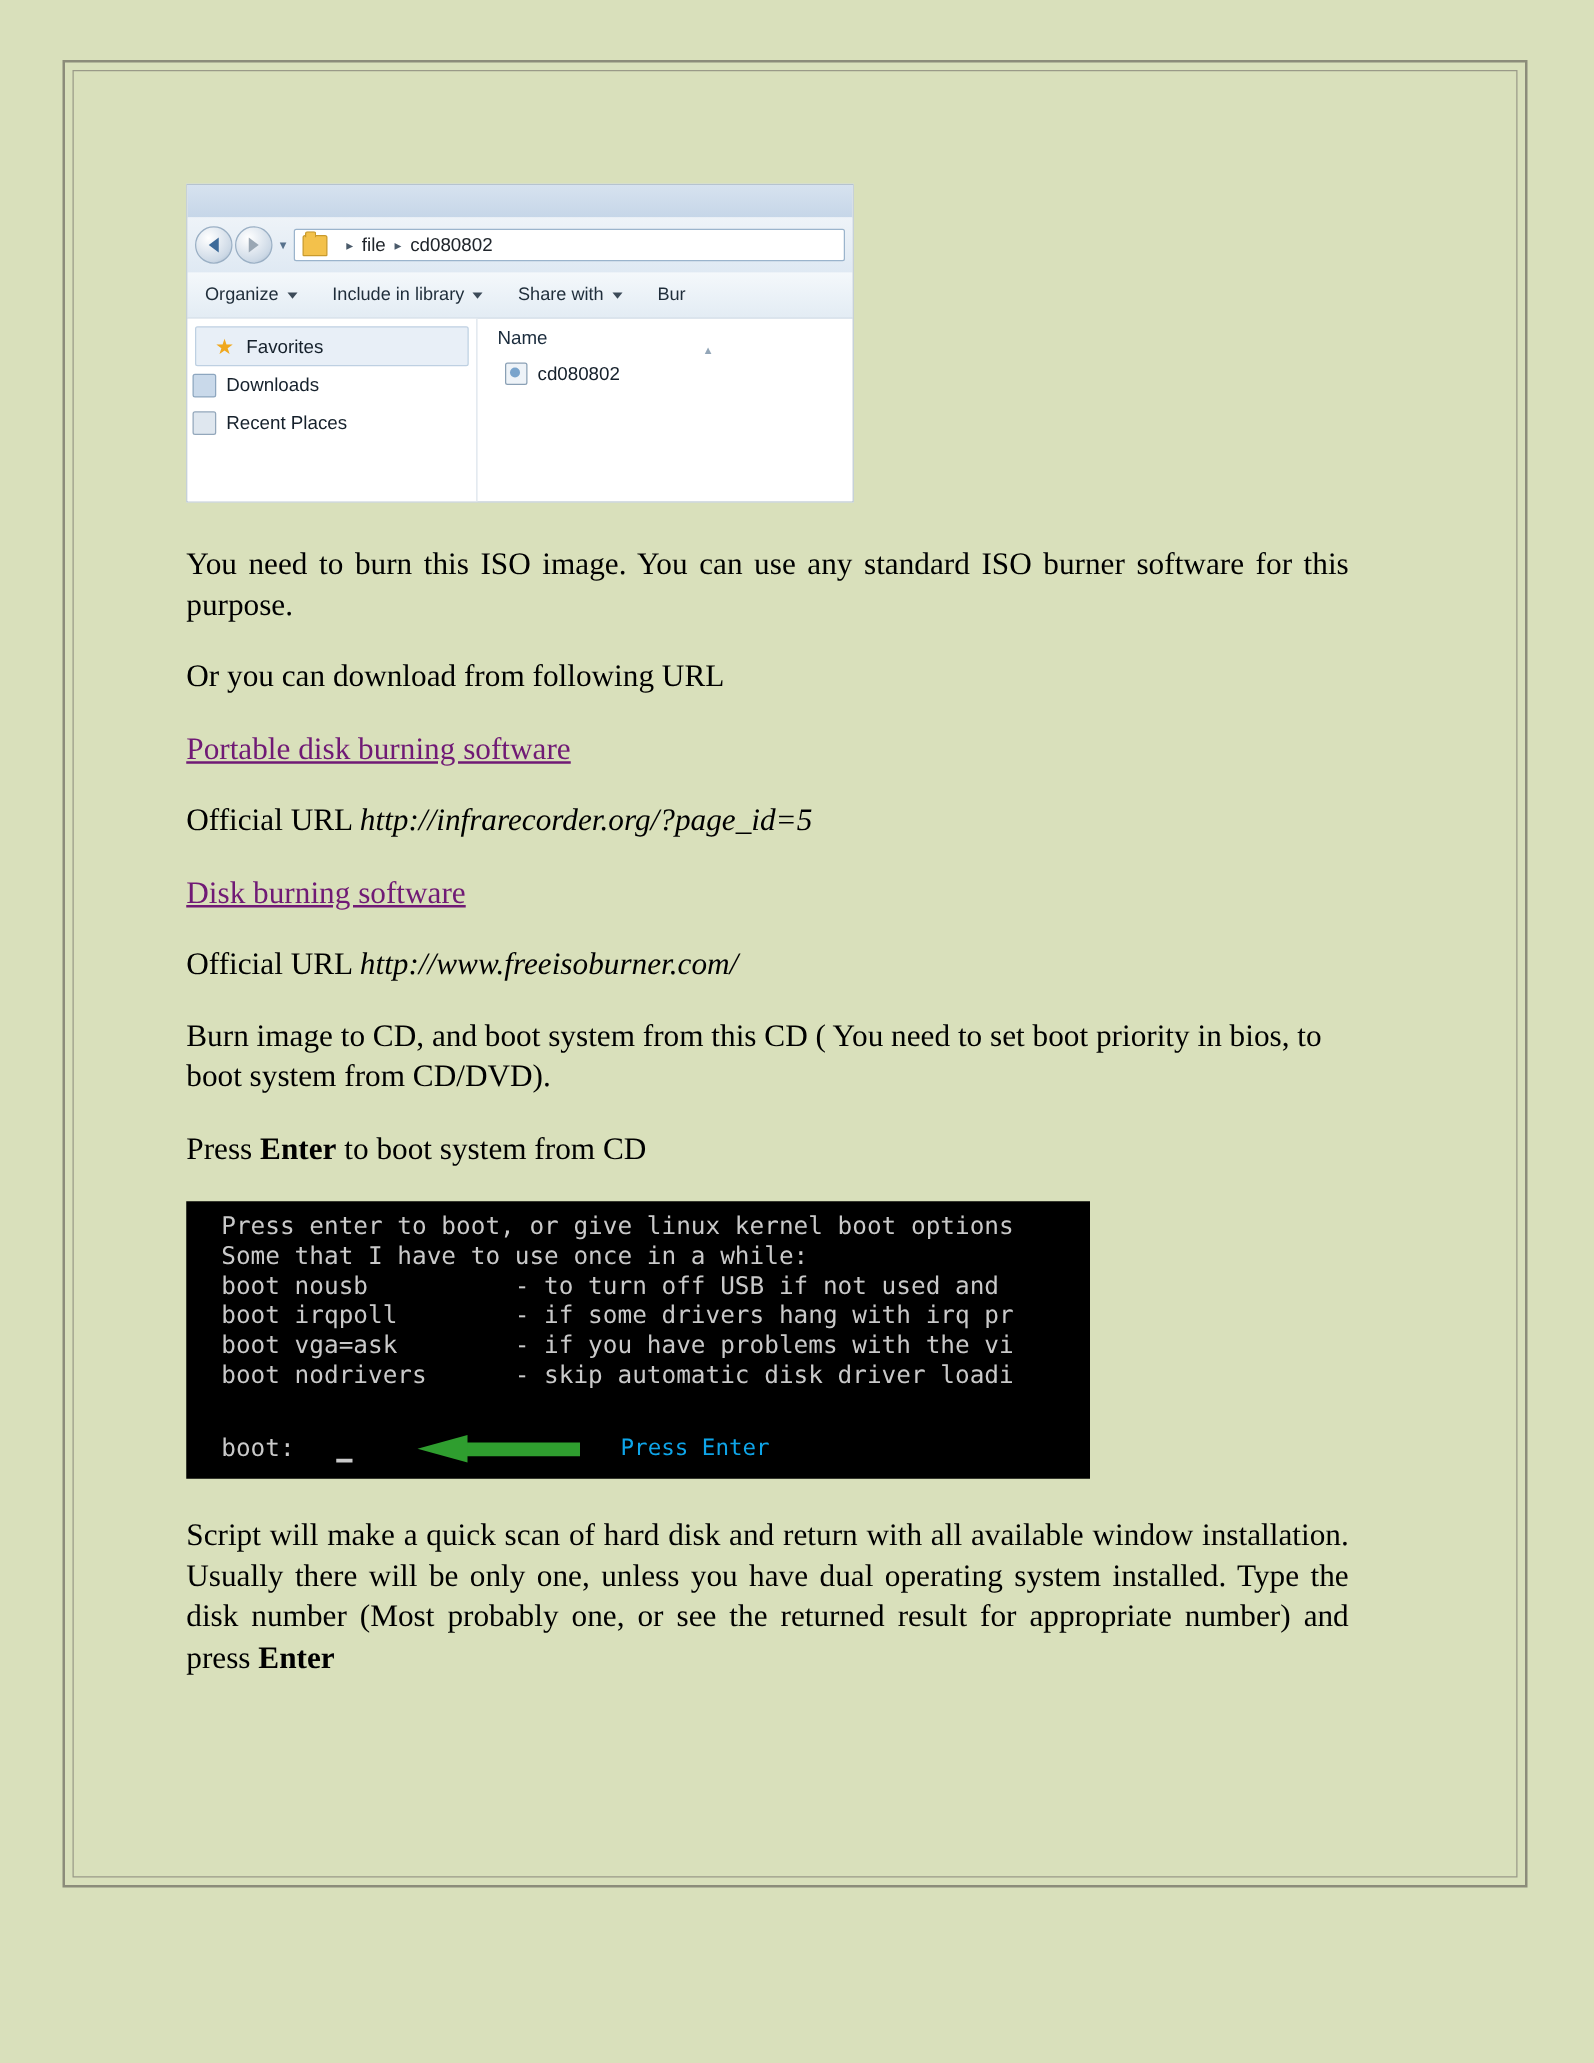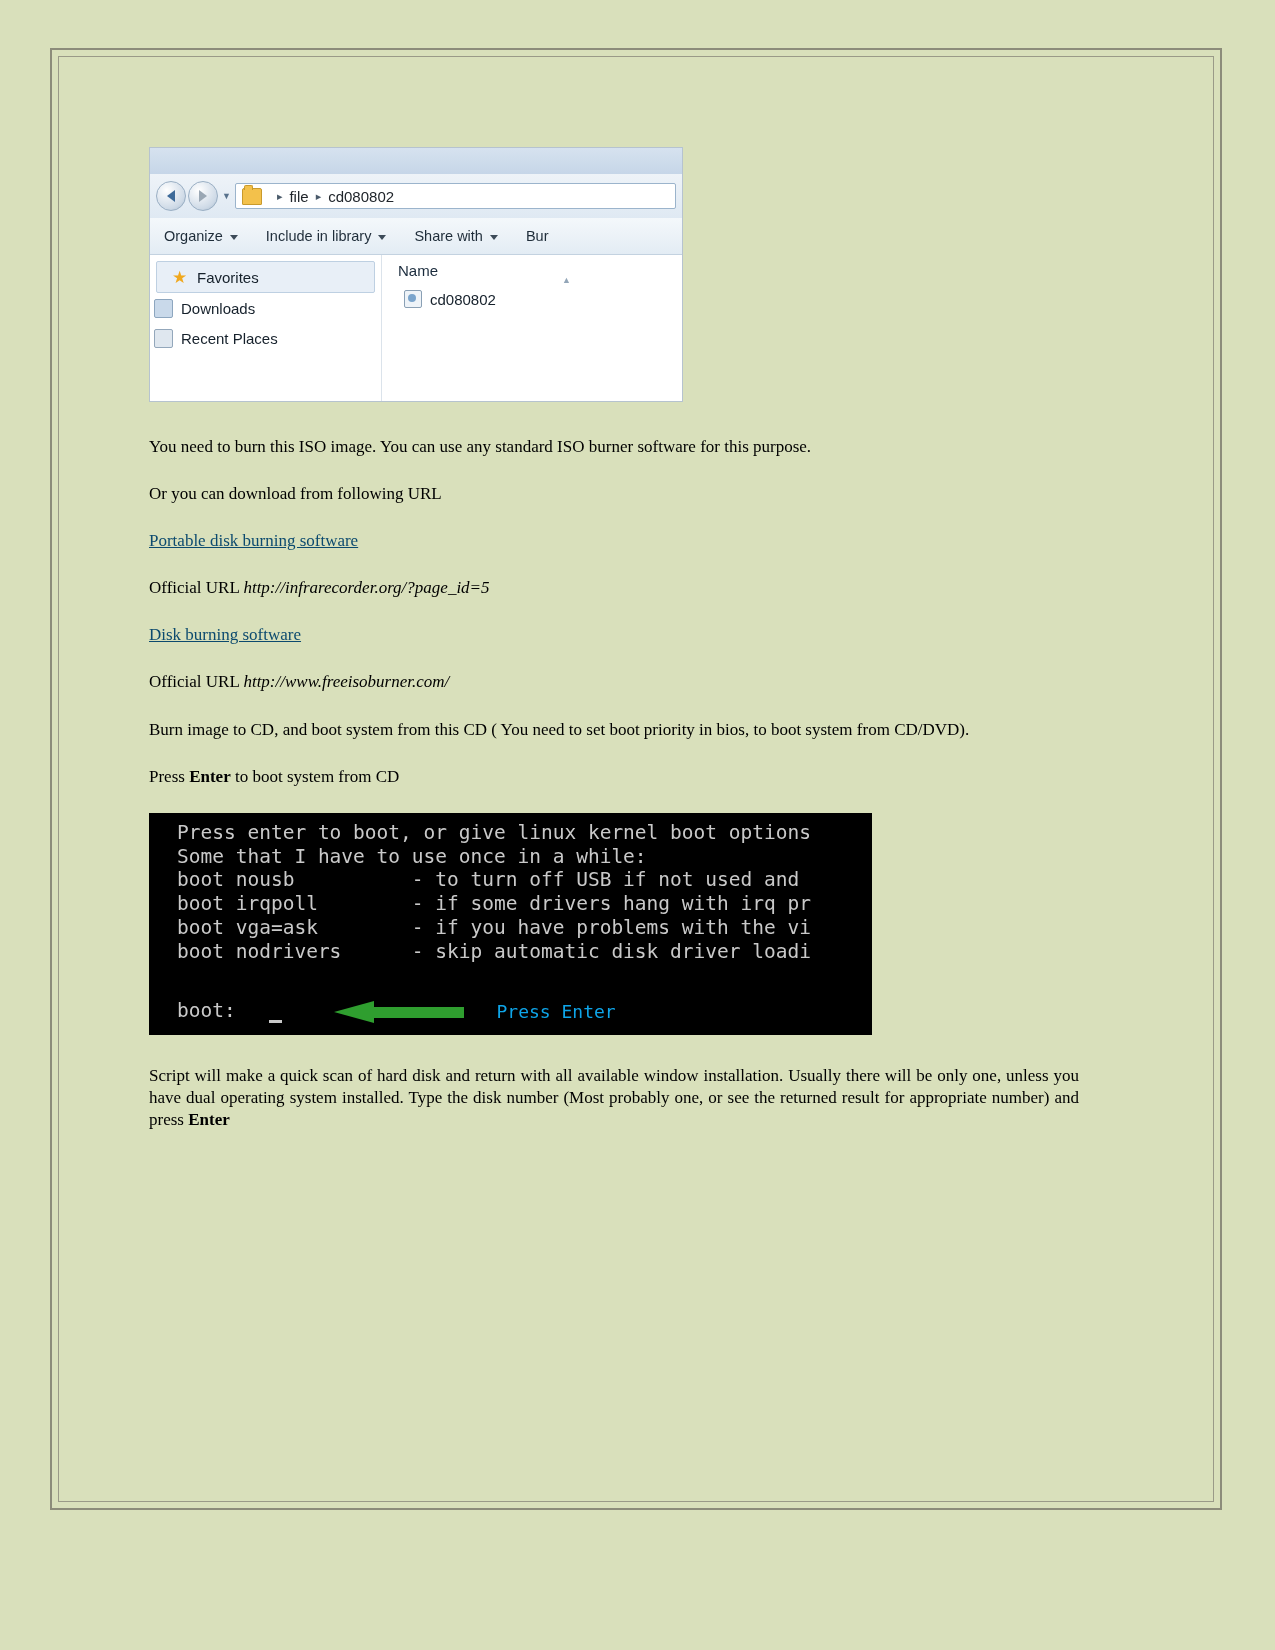--- a/index.html
+++ b/index.html
@@ -250,30 +250,30 @@
     content: "";
     position: absolute;
     left: 3px; top: 3px;
     width: 8px; height: 8px;
     border-radius: 50%;
     background: #7aa4cc;
   }
 
   
   p.body {
-    font-size: 17px;
+    font-size: 25px;
     line-height: 1.3;
     color: #000;
     margin: 0 0 25px 0;
   }
   p.justify {
     text-align: justify;
   }
   a.link {
-    color: #0c4a6e;
+    color: #701a75;
   }
   .ital {
     font-style: italic;
   }
   .bold {
     font-weight: bold;
   }
 
   
   .terminal {
@@ -291,21 +291,21 @@
     line-height: 1.22;
   }
   .term-line {
     white-space: pre;
   }
   .term-bottom {
     position: absolute;
     left: 28px;
     bottom: 12px;
     display: flex;
-    align-items: flex-end;
+    align-items: center;
     gap: 16px;
   }
   .boot-prompt {
     white-space: pre;
   }
   .cursor {
     display: inline-block;
     width: 13px;
     border-bottom: 3px solid #c9c9c9;
     margin-left: 6px;

